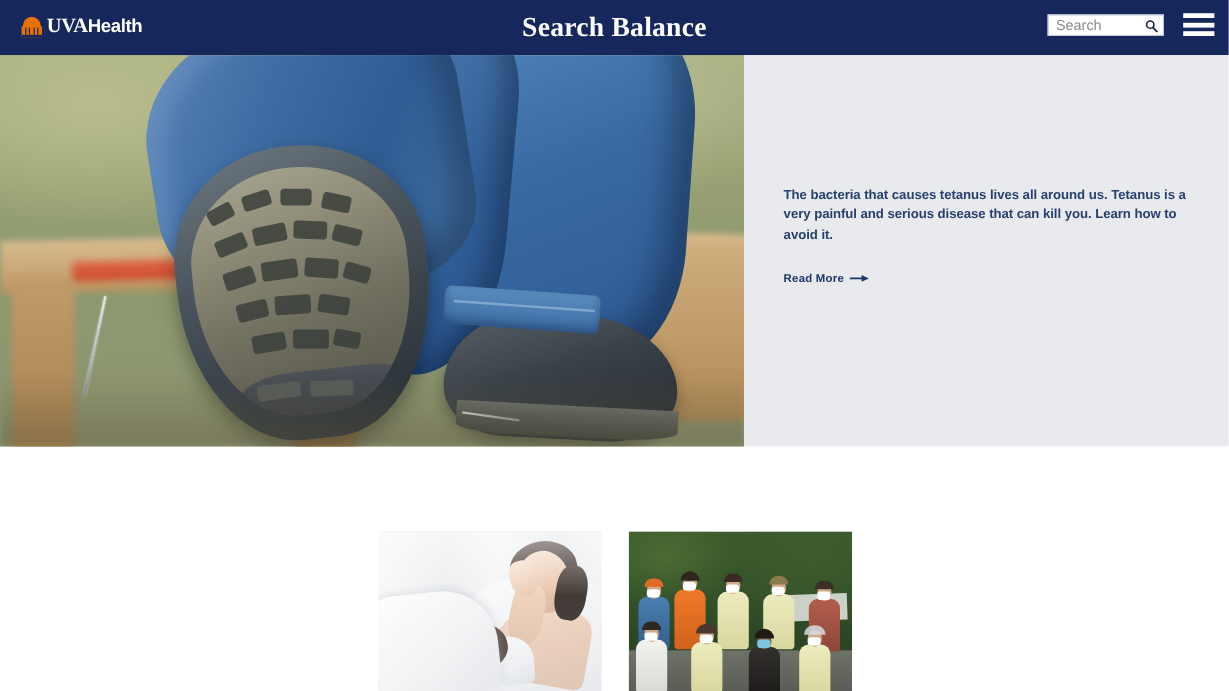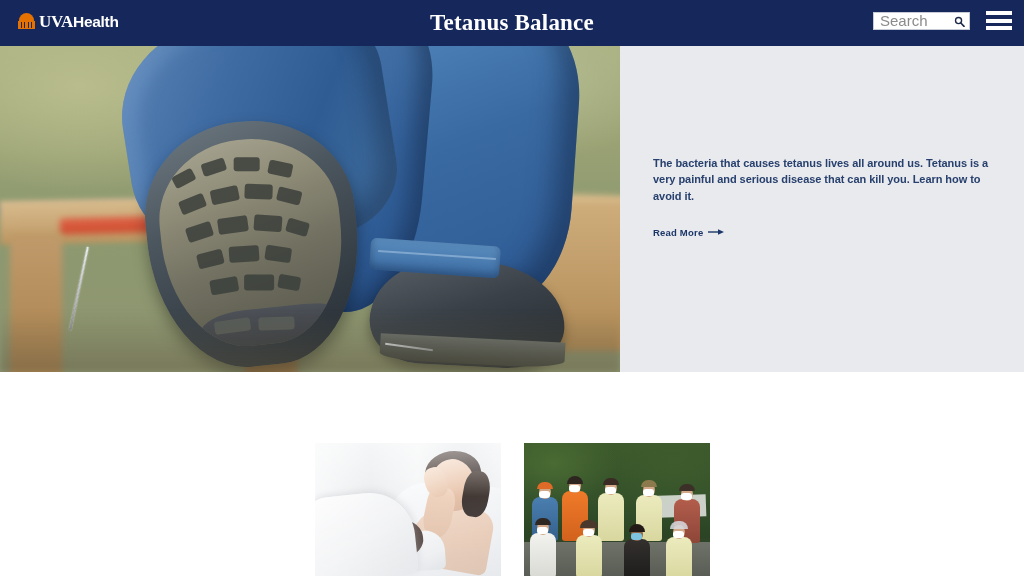--- a/index.html
+++ b/index.html
@@ -76,21 +76,21 @@
     width: 97px; height: 18px;
     background: #ffffff;
     border: 1px solid #c7cbd6;
     display: flex; align-items: center;
   }
   .search-box input {
     border: none; outline: none;
     width: 78px; height: 16px;
     margin-left: 6px;
     font-family: "Liberation Sans", sans-serif;
-    font-size: 15px;
+    font-size: 12px;
     color: #3a3a3a;
     background: transparent;
   }
   .search-box input::placeholder { color: #8b8b8b; }
   .search-icon {
     position: absolute; right: 4px; top: 3px;
     width: 11px; height: 11px;
   }
   .hamburger {
     width: 26px; height: 19px;
@@ -484,21 +484,21 @@
         <span class="base"></span>
         <span class="col" style="left:2.5px"></span>
         <span class="col" style="left:6px"></span>
         <span class="col" style="left:9.5px"></span>
         <span class="col" style="left:13px"></span>
         <span class="step"></span>
       </span>
       <span class="logo-text"><span>UVA</span><span class="health">Health</span></span>
     </a>
 
-    <div class="site-title">Tetanus Balance</div>
+    <div class="site-title">Search Balance</div>
 
     <div class="header-right">
       <div class="search-box">
         <input type="text" placeholder="Search" style="">
         <svg class="search-icon" viewBox="0 0 16 16">
           <circle cx="6.6" cy="6.6" r="4.4" fill="none" stroke="#1d2a4a" stroke-width="2"></circle>
           <line x1="10" y1="10.2" x2="14.6" y2="15" stroke="#1d2a4a" stroke-width="2.4" stroke-linecap="round"></line>
         </svg>
       </div>
       <div class="hamburger">

